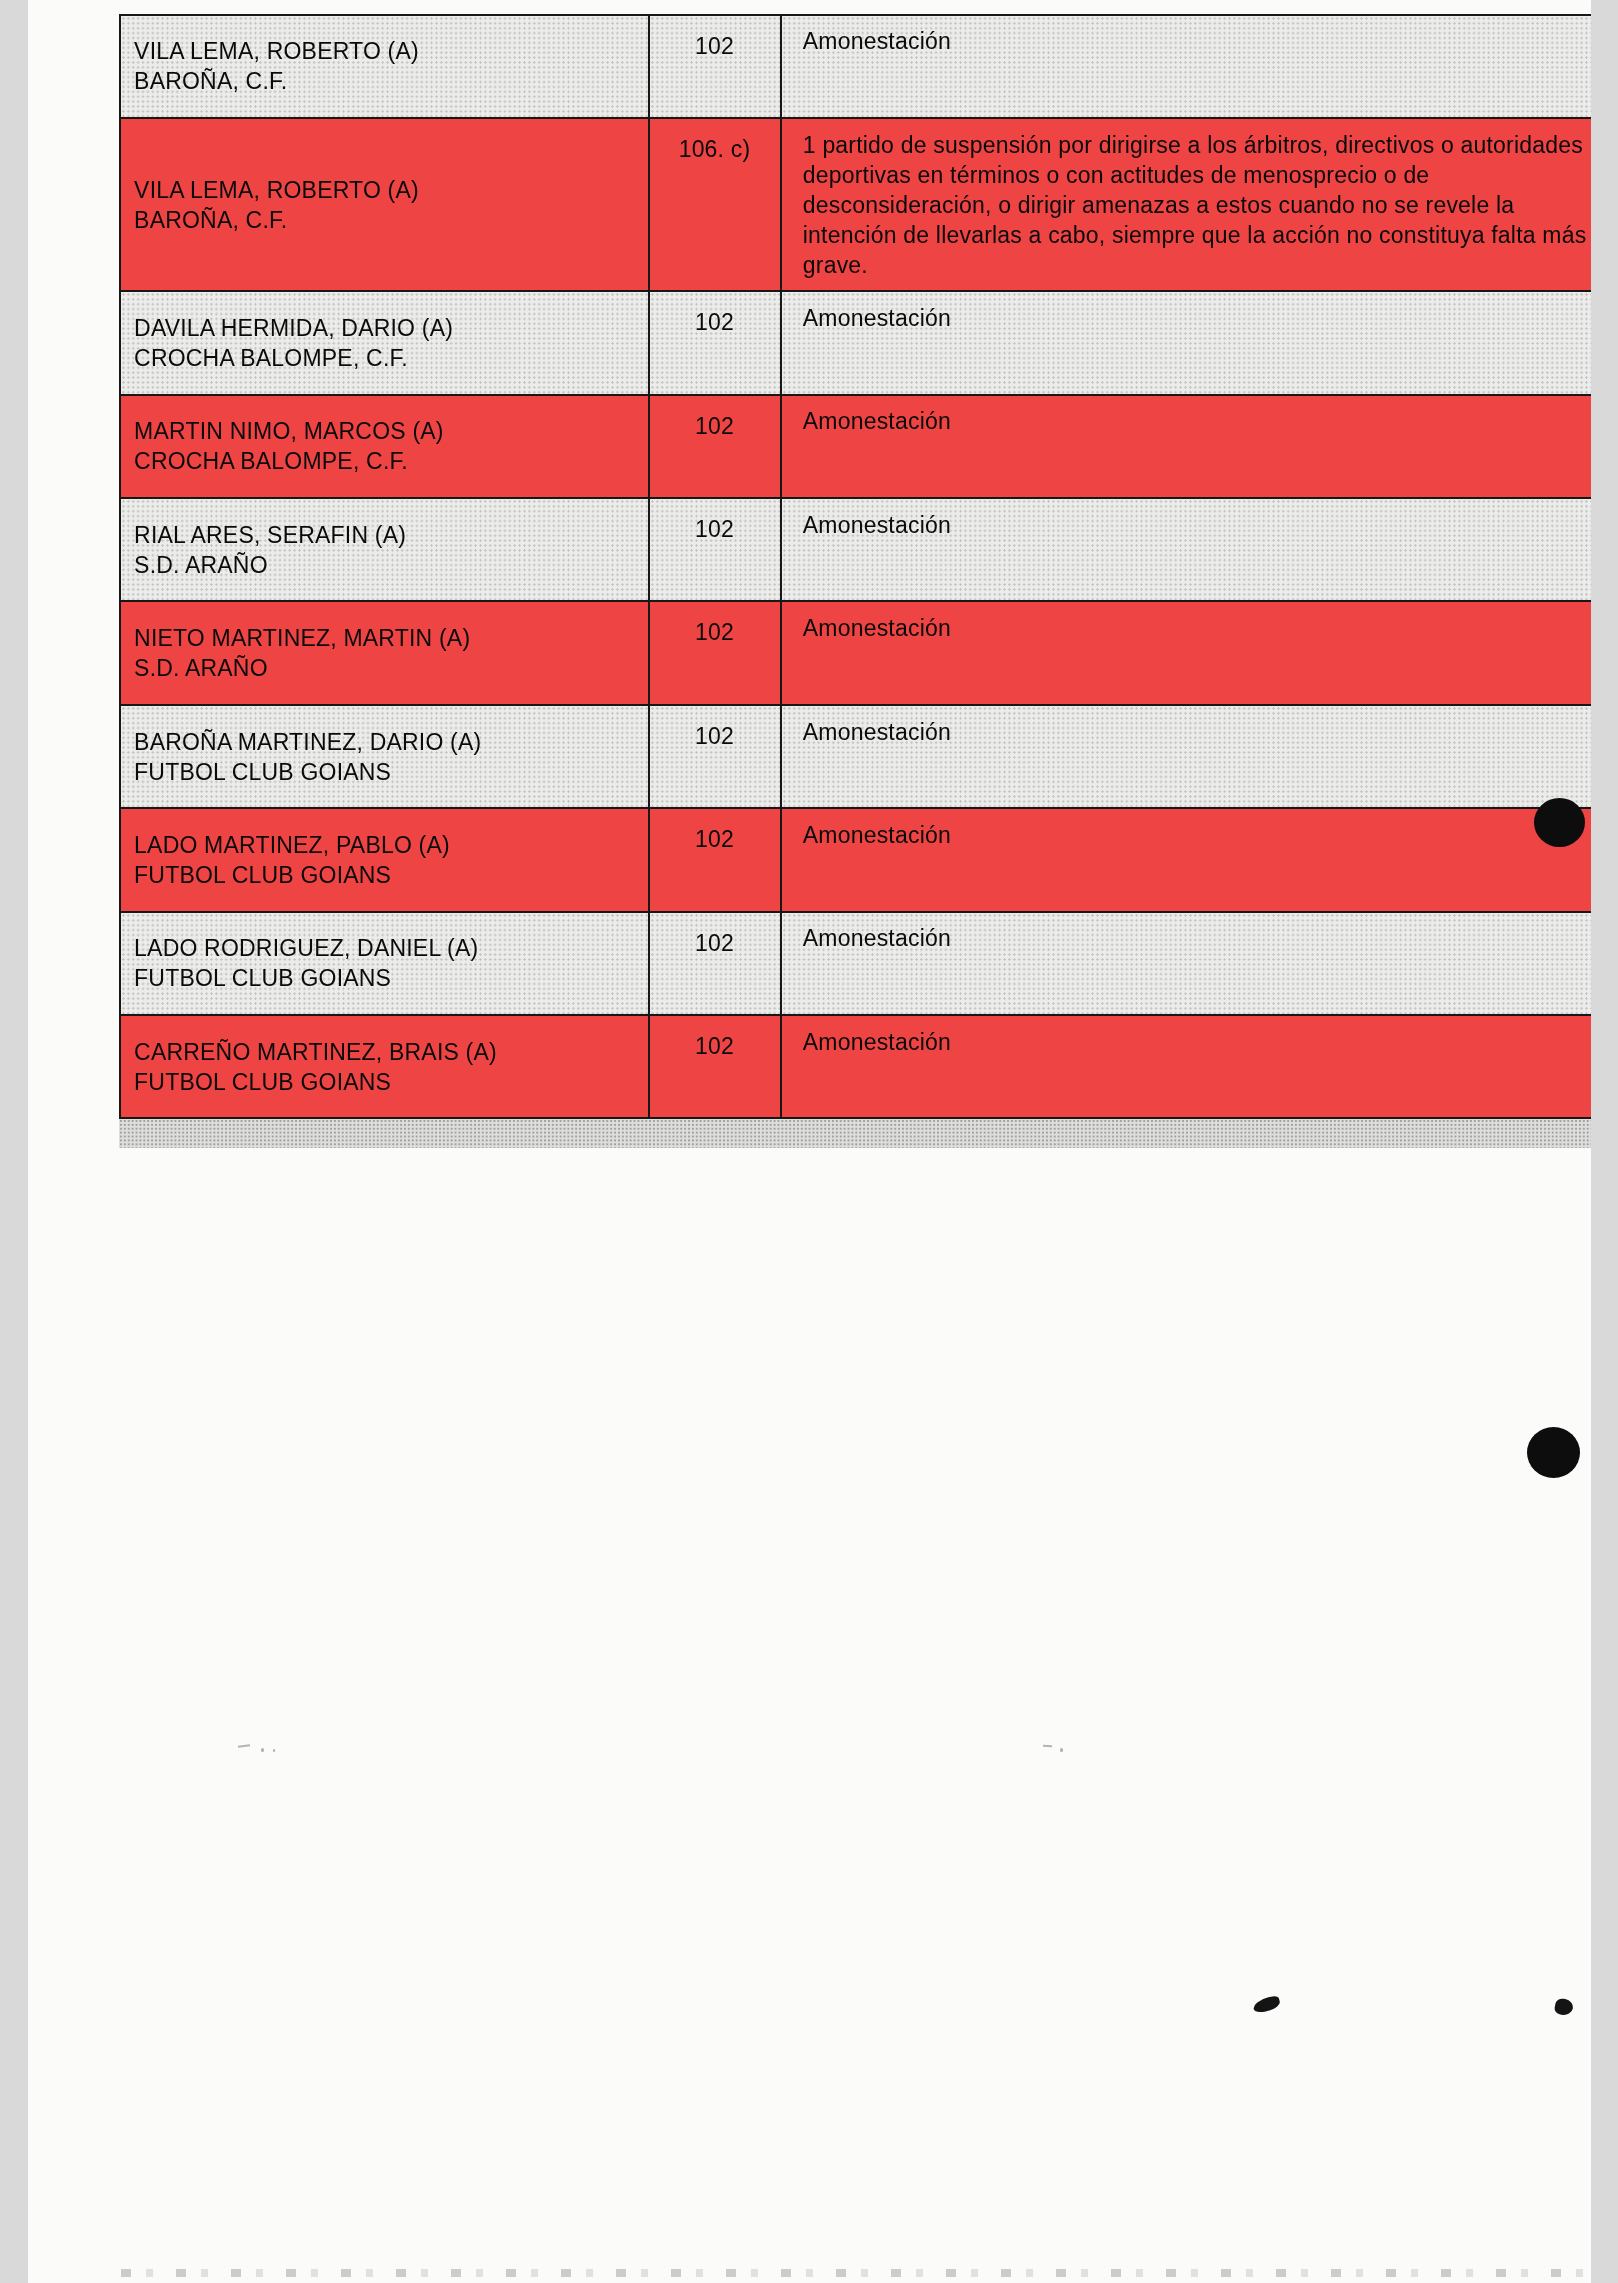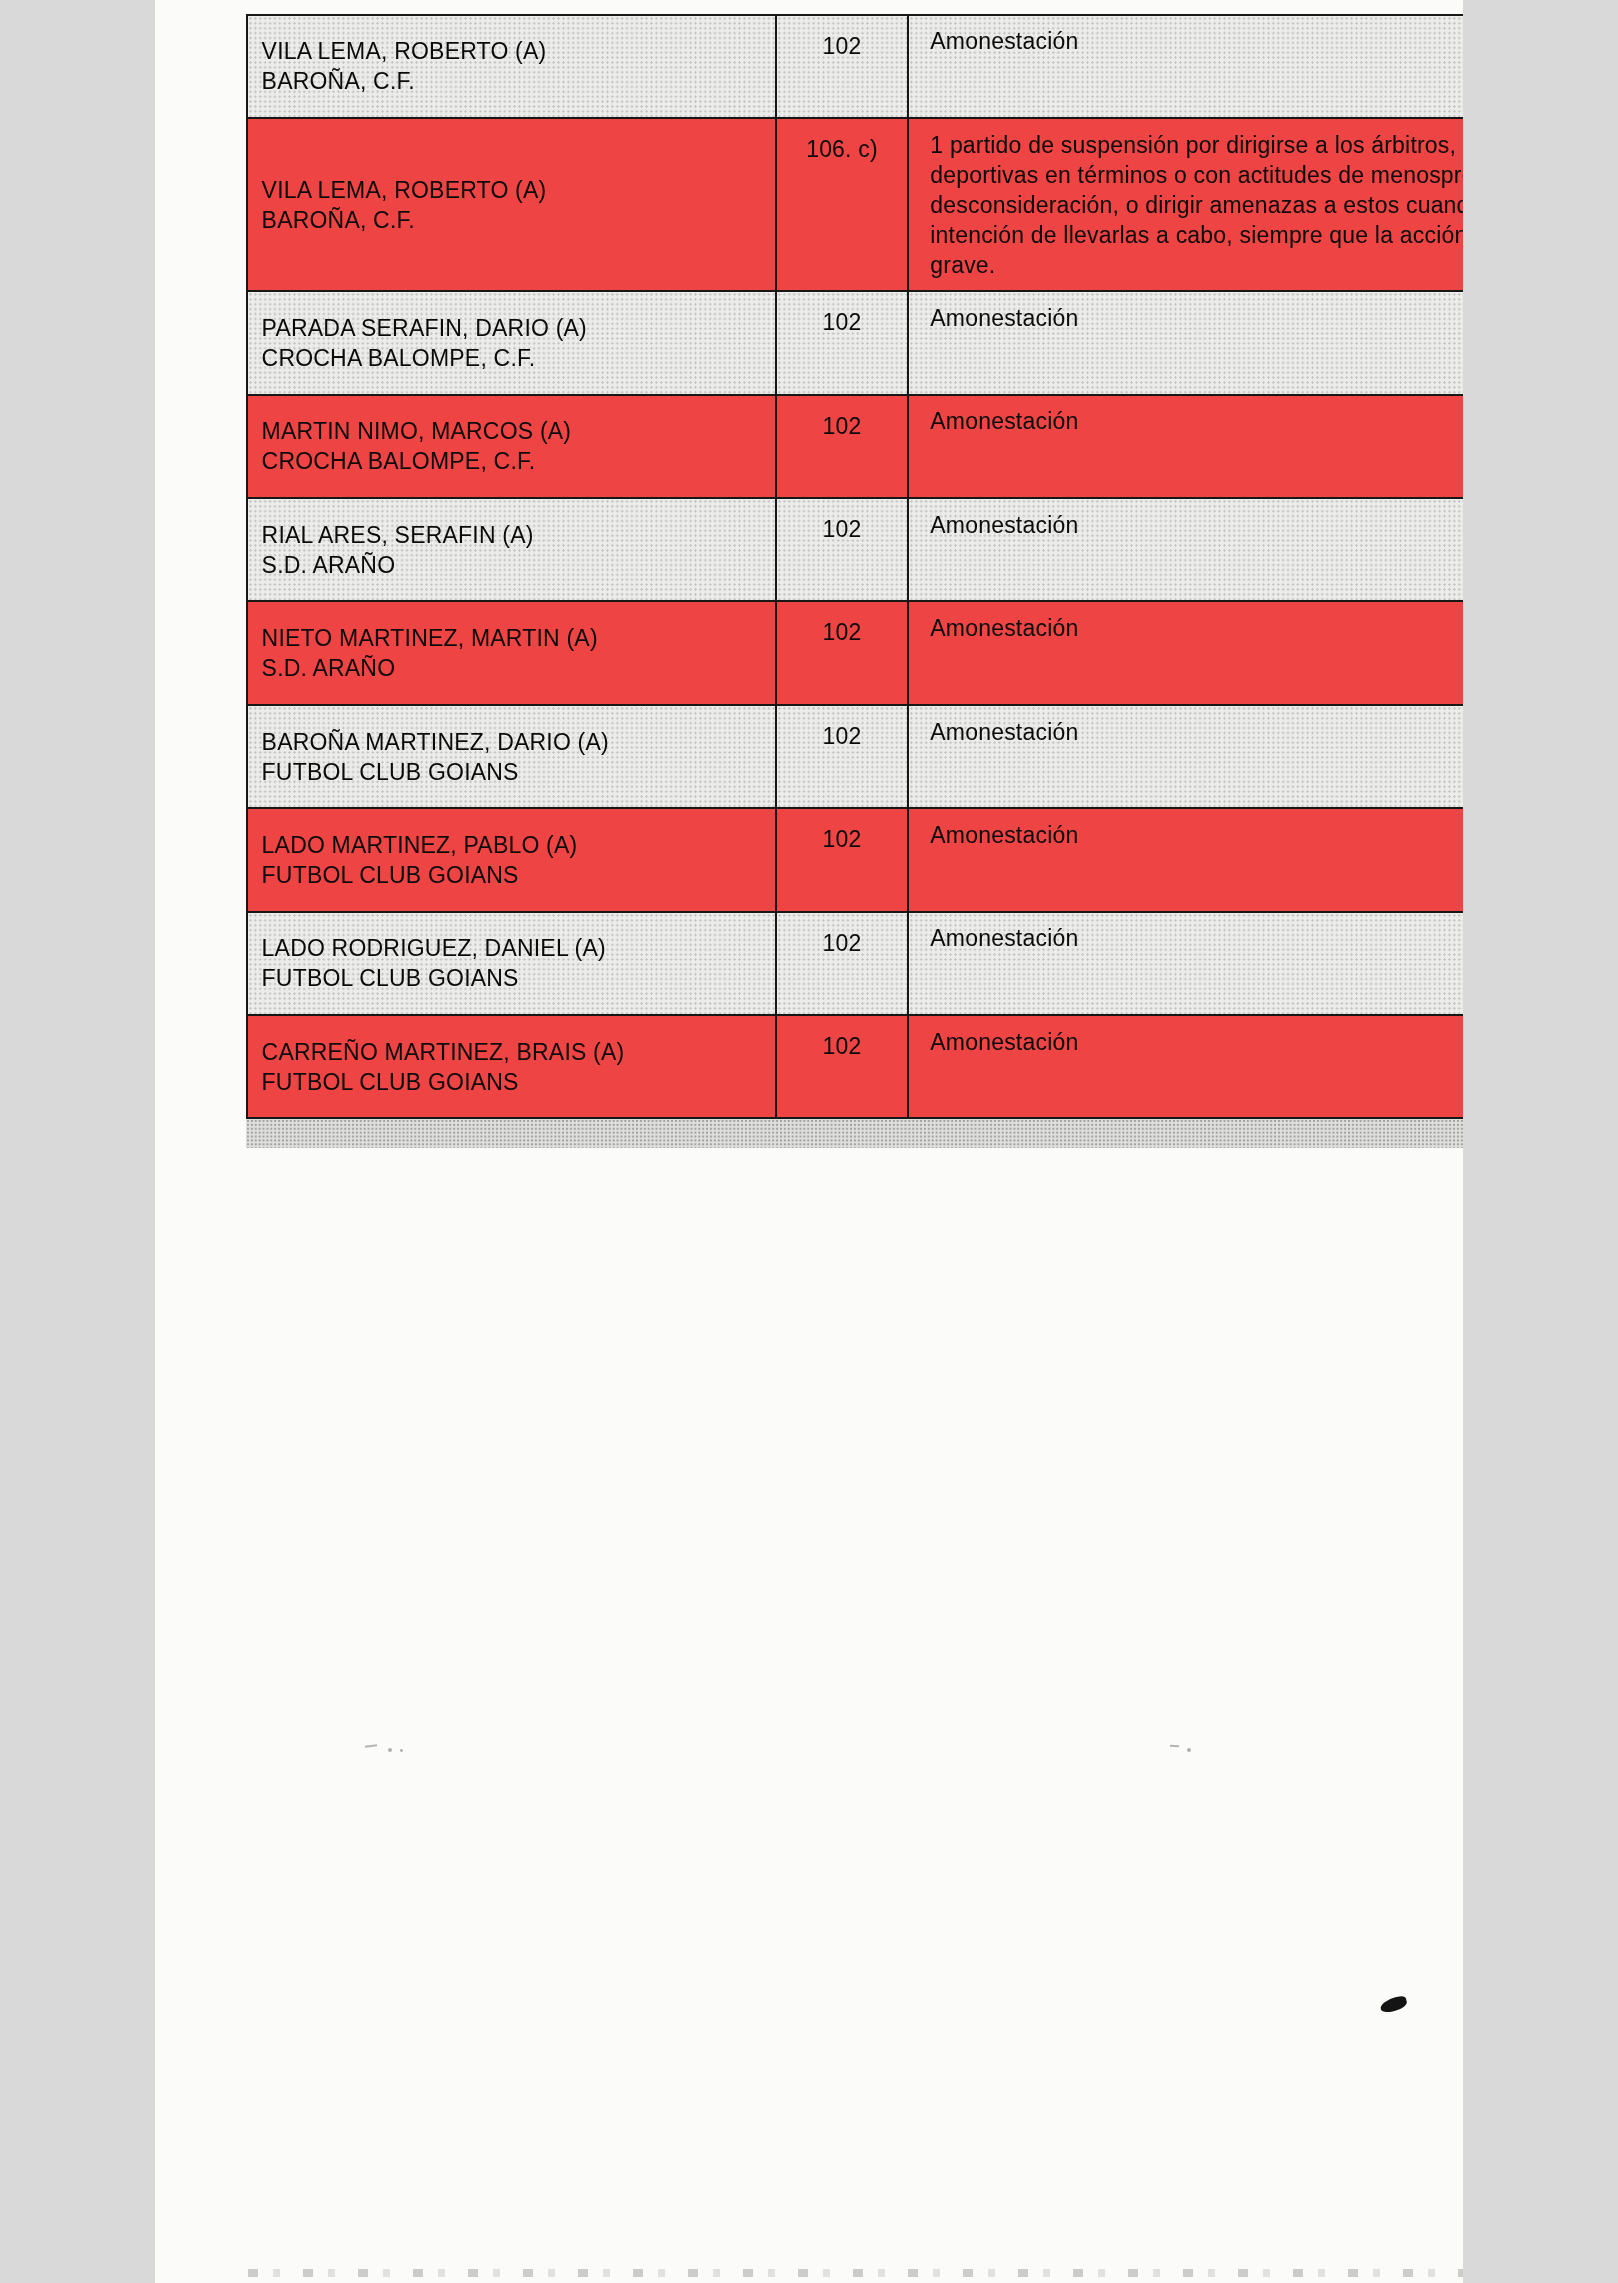--- a/index.html
+++ b/index.html
@@ -2,21 +2,21 @@
 <html><head>
 <meta charset="utf-8">
 <style>
   html, body { margin: 0; padding: 0; }
   body {
     background: #d9d9d9;
     font-family: "Liberation Sans", sans-serif;
   }
   .page {
     position: relative;
-    width: 1308px;
+    width: 1563px;
     height: 2283px;
     margin: 0 auto;
     background: #fbfbfa;
     overflow: hidden;
   }
 
   
   .table-wrap {
     position: absolute;
     left: 91px;
@@ -164,21 +164,21 @@
     <td class="player-cell">
       <div>VILA LEMA, ROBERTO (A)</div>
       <div>BAROÑA, C.F.</div>
     </td>
     <td class="article-cell">106. c)</td>
     <td class="sanction-cell">1 partido de suspensión por dirigirse a los árbitros, directivos o autoridades deportivas en términos o con actitudes de menosprecio o de desconsideración, o dirigir amenazas a estos cuando no se revele la intención de llevarlas a cabo, siempre que la acción no constituya falta más grave.</td>
   </tr>
 
   <tr class="shaded">
     <td class="player-cell">
-      <div>PARADA SERAFIN, DARIO (A)</div>
+      <div>DAVILA HERMIDA, DARIO (A)</div>
       <div>CROCHA BALOMPE, C.F.</div>
     </td>
     <td class="article-cell">102</td>
     <td class="sanction-cell">Amonestación</td>
   </tr>
 
   <tr>
     <td class="player-cell">
       <div>MARTIN NIMO, MARCOS (A)</div>
       <div>CROCHA BALOMPE, C.F.</div>

